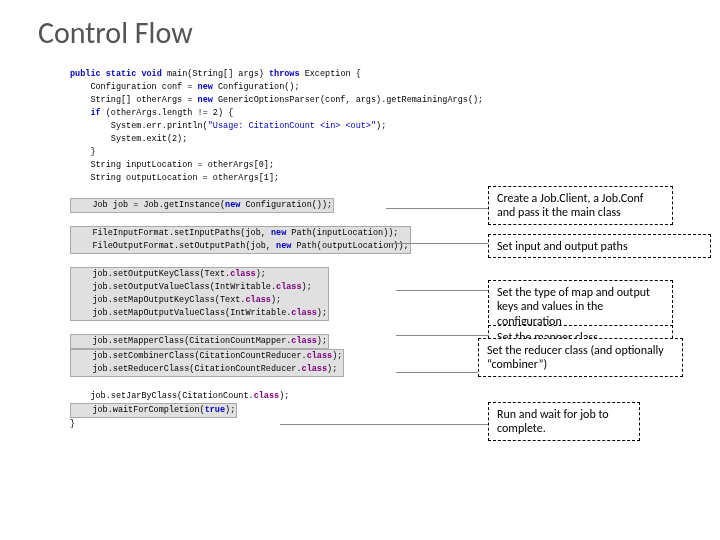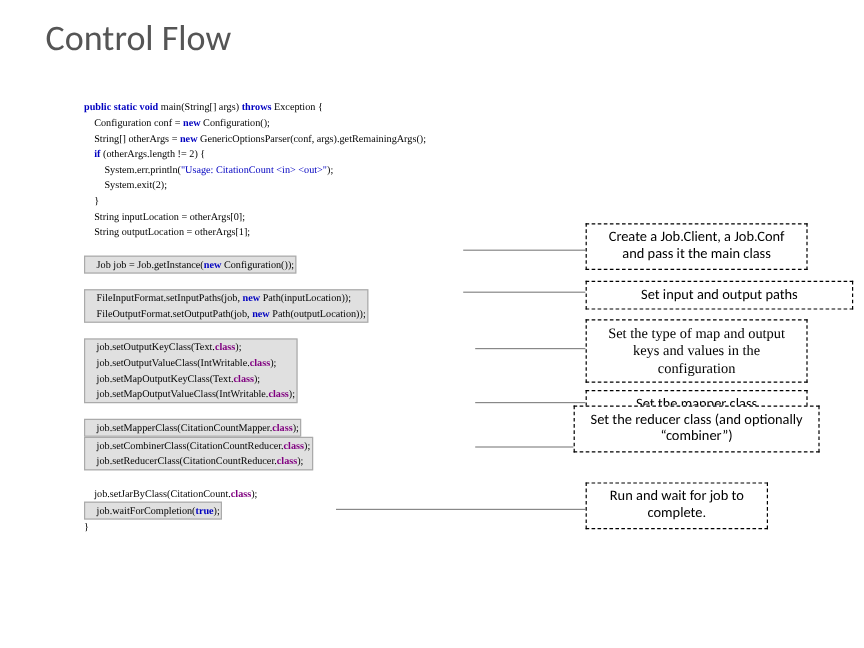--- a/index.html
+++ b/index.html
@@ -15,44 +15,44 @@
     position: absolute;
     left: 38px;
     top: 14px;
     font-size: 30px;
     color: #555;
     font-weight: 400;
   }
   .code-area {
     position: absolute;
     left: 70px;
-    top: 70px;
+    top: 55px;
     width: 360px;
-    font-family: Liberation Serif, serif;
+    font-family: Liberation Mono, monospace;
     font-size: 8.5px;
     line-height: 13px;
     color: #000;
     white-space: pre;
   }
   .kw-blue { color: #0000c0; font-weight: bold; }
   .kw-purple { color: #800080; font-weight: bold; }
   .str { color: #0000c0; }
   .hl { background: #e0e0e0; border: 1px solid #aaa; padding: 0 1px; display: inline-block; }
   .annot {
     position: absolute;
     border: 1.5px dashed #000;
     background: #fff;
     padding: 4px 8px;
     font-size: 12px;
-    text-align: center;
+    text-align: left;
     line-height: 1.2;
   }
   .a1 { left: 488px; top: 186px; width: 185px; }
   .a2 { left: 488px; top: 234px; width: 223px; }
-  .a3 { left: 488px; top: 266px; width: 185px; font-family: Liberation Serif, serif; }
+  .a3 { left: 488px; top: 280px; width: 185px; }
   .a4 { left: 488px; top: 325px; width: 185px; }
   .a5 { left: 478px; top: 338px; width: 205px; }
   .a6 { left: 488px; top: 402px; width: 152px; }
   .line {
     position: absolute;
     border-top: 1px solid #888;
     height: 0;
   }
   .l1 { left: 386px; top: 208px; width: 102px; }
   .l2 { left: 386px; top: 243px; width: 102px; }

